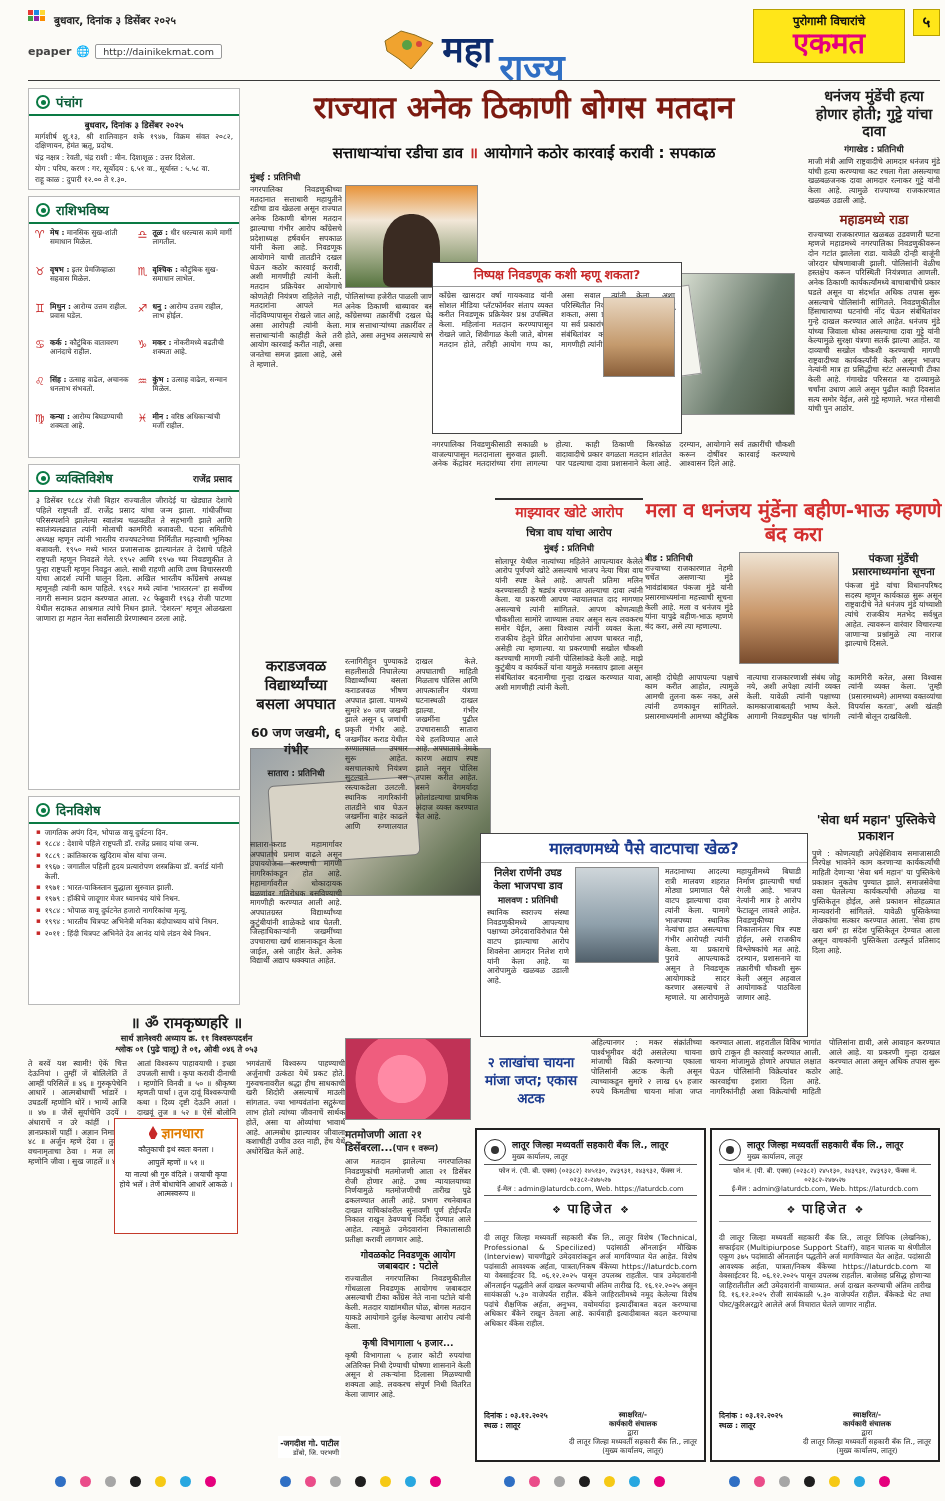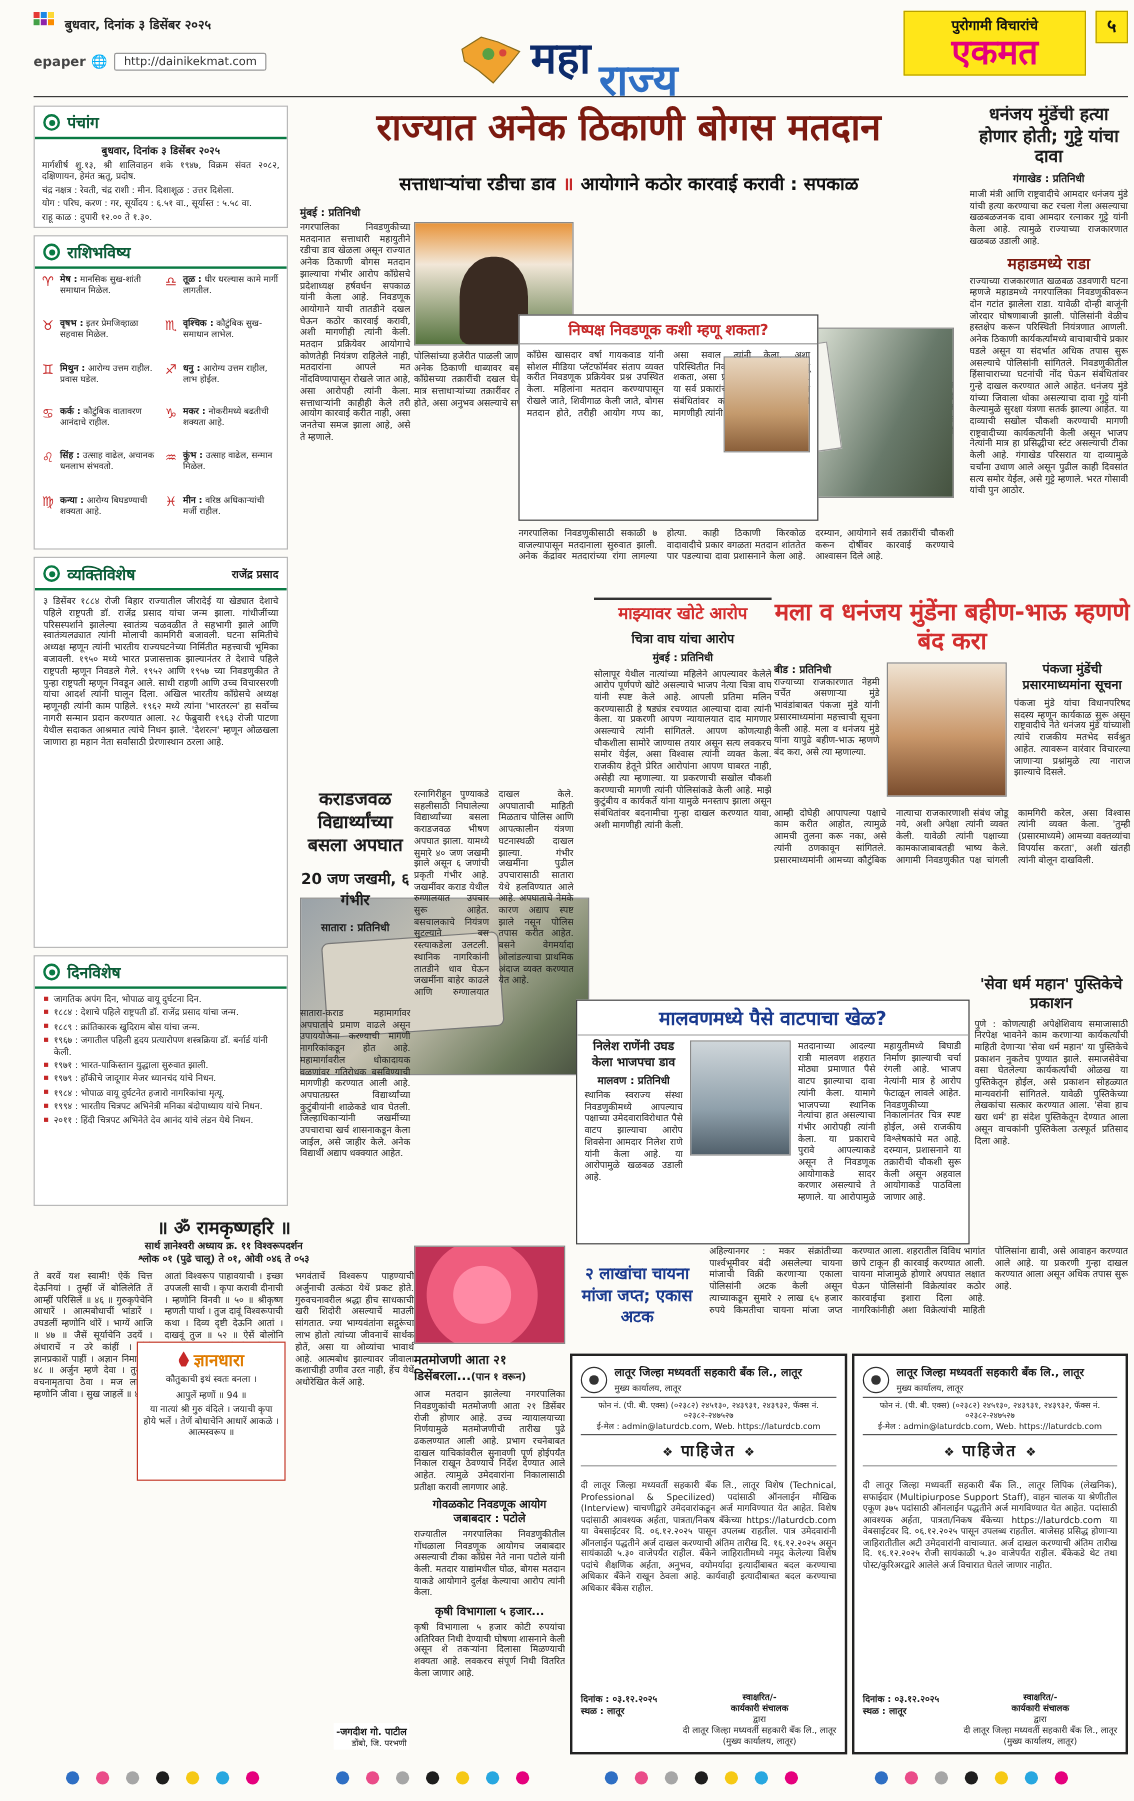--- a/index.html
+++ b/index.html
@@ -268,21 +268,21 @@
     <div class="ram-title">॥ ॐ रामकृष्णहरि ॥</div>
     <div class="ram-ref">सार्थ ज्ञानेश्वरी अध्याय क्र. ११ विश्वरूपदर्शन</div>
     <div class="ram-ref">श्लोक ०१ (पुढे चालू) ते ०१, ओवी ०४६ ते ०५३</div>
     <div class="ram-body" style="height:388px;margin-top:5px">ते बरवें यश स्वामी! ऐकें चित्त देऊनियां । तुम्हीं जें बोलिलेति तें आम्हीं परिसिलें ॥ ४६ ॥ गुरुकृपेचेनि आधारें । आत्मबोधाचीं भांडारें । उघडलीं म्हणोनि थोरें । भाग्यें आजि ॥ ४७ ॥ जैसें सूर्याचेनि उदयें । अंधाराचें न उरे कांहीं । तैसें ज्ञानप्रकाशें पाहीं । अज्ञान निमालें ॥ ४८ ॥ अर्जुन म्हणे देवा । तुमच्या वचनामृताचा ठेवा । मज लाधला म्हणोनि जीवा । सुख जाहलें ॥ ४९ ॥ आतां विश्वरूप पाहावयाची । इच्छा उपजली साची । कृपा करावी दीनाची । म्हणोनि विनवी ॥ ५० ॥ श्रीकृष्ण म्हणती पार्था । तुज दावूं विश्वरूपाची कथा । दिव्य दृष्टी देऊनि आतां । दाखवूं तुज ॥ ५२ ॥ ऐसें बोलोनि जगजेठी । अर्जुनासी दिधली दिव्य दृष्टी । तंव देखिली सृष्टी । विश्वरूपाची ॥ ५३ ॥ या ओव्यांमधून माउलींनी गुरुकृपेचें महत्त्व आणि आत्मज्ञानाचा महिमा वर्णिला आहे. भगवंताचें विश्वरूप पाहण्याची अर्जुनाची उत्कंठा येथें प्रकट होते. गुरुवचनावरील श्रद्धा हीच साधकाची खरी शिदोरी असल्याचें माउली सांगतात. ज्या भाग्यवंतांना सद्गुरूंचा लाभ होतो त्यांच्या जीवनाचें सार्थक होतें, असा या ओव्यांचा भावार्थ आहे. आत्मबोध झाल्यावर जीवाला कशाचीही उणीव उरत नाही, हेंच येथें अधोरेखित केलें आहे.</div>
     <div class="dnyan-box" style="left:86px;top:106px;width:124px;height:116px">
       <div style="display:flex;justify-content:center;align-items:center;gap:4px">
         <span class="dnyan-icon"></span>
         <span class="dnyan-title">ज्ञानधारा</span>
       </div>
       <div class="dnyan-line">कौतुकाची इथं स्वतः बनला ।</div>
-      <div class="dnyan-line">आपुलें म्हणों ॥ 94 ॥</div>
+      <div class="dnyan-line">आपुलें म्हणों ॥ ५१ ॥</div>
       <div class="dnyan-line">या नात्यां श्री गुरु वंदिले । जयाची कृपा होये भलें । तेणें बोधाचेनि आधारें आकळे । आत्मस्वरूप ॥</div>
     </div>
     <div class="ram-sign">
       <div>-जगदीश गो. पाटील</div>
       <div style="font-weight:normal;font-size:7px">डोंबो, जि. परभणी</div>
     </div>
   </div>
 
   <div class="abs h-lead" style="left:248px;top:90px;width:552px">राज्यात अनेक ठिकाणी बोगस मतदान</div>
   <div class="abs h-sub" style="left:248px;top:142px;width:552px">
@@ -337,21 +337,21 @@
       <div style="width:97px">
         <div style="font-size:10.5px;font-weight:bold;text-align:center;line-height:1.3">पंकजा मुंडेंची प्रसारमाध्यमांना सूचना</div>
         <div class="bodycol" style="height:74px;margin-top:2px">पंकजा मुंडे यांचा विधानपरिषद सदस्य म्हणून कार्यकाळ सुरू असून राष्ट्रवादीचे नेते धनंजय मुंडे यांच्याशी त्यांचे राजकीय मतभेद सर्वश्रुत आहेत. त्यावरून वारंवार विचारल्या जाणाऱ्या प्रश्नांमुळे त्या नाराज झाल्याचे दिसले.</div>
       </div>
     </div>
     <div class="bodycol" style="column-count:3;column-gap:8px;height:122px;margin-top:5px">आम्ही दोघेही आपापल्या पक्षाचे काम करीत आहोत, त्यामुळे आमची तुलना करू नका, असे त्यांनी ठणकावून सांगितले. प्रसारमाध्यमांनी आमच्या कौटुंबिक नात्याचा राजकारणाशी संबंध जोडू नये, अशी अपेक्षा त्यांनी व्यक्त केली. यावेळी त्यांनी पक्षाच्या कामकाजाबाबतही भाष्य केले. आगामी निवडणुकीत पक्ष चांगली कामगिरी करेल, असा विश्वास त्यांनी व्यक्त केला. 'तुम्ही (प्रसारमाध्यमे) आमच्या वक्तव्यांचा विपर्यास करता', अशी खंतही त्यांनी बोलून दाखविली.</div>
   </div>
 
   <div class="abs" style="left:250px;top:657px;width:92px;height:178px">
     <div style="font-size:15px;font-weight:bold;text-align:center;line-height:1.28">कराडजवळ विद्यार्थ्यांच्या बसला अपघात</div>
-    <div style="font-size:12.5px;font-weight:bold;text-align:center;margin-top:9px">20 जण जखमी, ६ गंभीर</div>
+    <div style="font-size:12.5px;font-weight:bold;text-align:center;margin-top:9px">60 जण जखमी, ६ गंभीर</div>
     <div class="byl" style="text-align:center;margin-top:9px">सातारा : प्रतिनिधी</div>
   </div>
   <div class="abs bodycol" style="left:345px;top:657px;width:133px;height:376px;column-count:2;column-gap:8px"><span>रत्नागिरीहून पुण्याकडे सहलीसाठी निघालेल्या विद्यार्थ्यांच्या बसला कराडजवळ भीषण अपघात झाला. यामध्ये सुमारे ४० जण जखमी झाले असून ६ जणांची प्रकृती गंभीर आहे. जखमींवर कराड येथील रुग्णालयात उपचार सुरू आहेत. बसचालकाचे नियंत्रण सुटल्याने बस रस्त्याकडेला उलटली. स्थानिक नागरिकांनी तातडीने धाव घेऊन जखमींना बाहेर काढले आणि रुग्णालयात दाखल केले.</span> <span>अपघाताची माहिती मिळताच पोलिस आणि आपत्कालीन यंत्रणा घटनास्थळी दाखल झाल्या. गंभीर जखमींना पुढील उपचारासाठी सातारा येथे हलविण्यात आले आहे. अपघाताचे नेमके कारण अद्याप स्पष्ट झाले नसून पोलिस तपास करीत आहेत. बसने वेगमर्यादा ओलांडल्याचा प्राथमिक अंदाज व्यक्त करण्यात येत आहे.</span></div>
   <div class="abs bodycol" style="left:250px;top:840px;width:92px;height:194px">सातारा-कराड महामार्गावर अपघातांचे प्रमाण वाढले असून उपाययोजना करण्याची मागणी नागरिकांकडून होत आहे. महामार्गावरील धोकादायक वळणांवर गतिरोधक बसविण्याची मागणीही करण्यात आली आहे. अपघातग्रस्त विद्यार्थ्यांच्या कुटुंबीयांनी शाळेकडे धाव घेतली. जिल्हाधिकाऱ्यांनी जखमींच्या उपचाराचा खर्च शासनाकडून केला जाईल, असे जाहीर केले. अनेक विद्यार्थी अद्याप धक्क्यात आहेत.</div>
 
   <div class="abs malvan" style="left:480px;top:833px;width:328px;height:204px">
     <div class="mtitle">मालवणमध्ये पैसे वाटपाचा खेळ?</div>
     <div style="display:flex;gap:6px;padding:4px 6px;height:172px">
       <div style="width:82px;flex:none">
         <div style="font-size:10px;font-weight:bold;text-align:center;line-height:1.25">निलेश राणेंनी उघड केला भाजपचा डाव</div>

